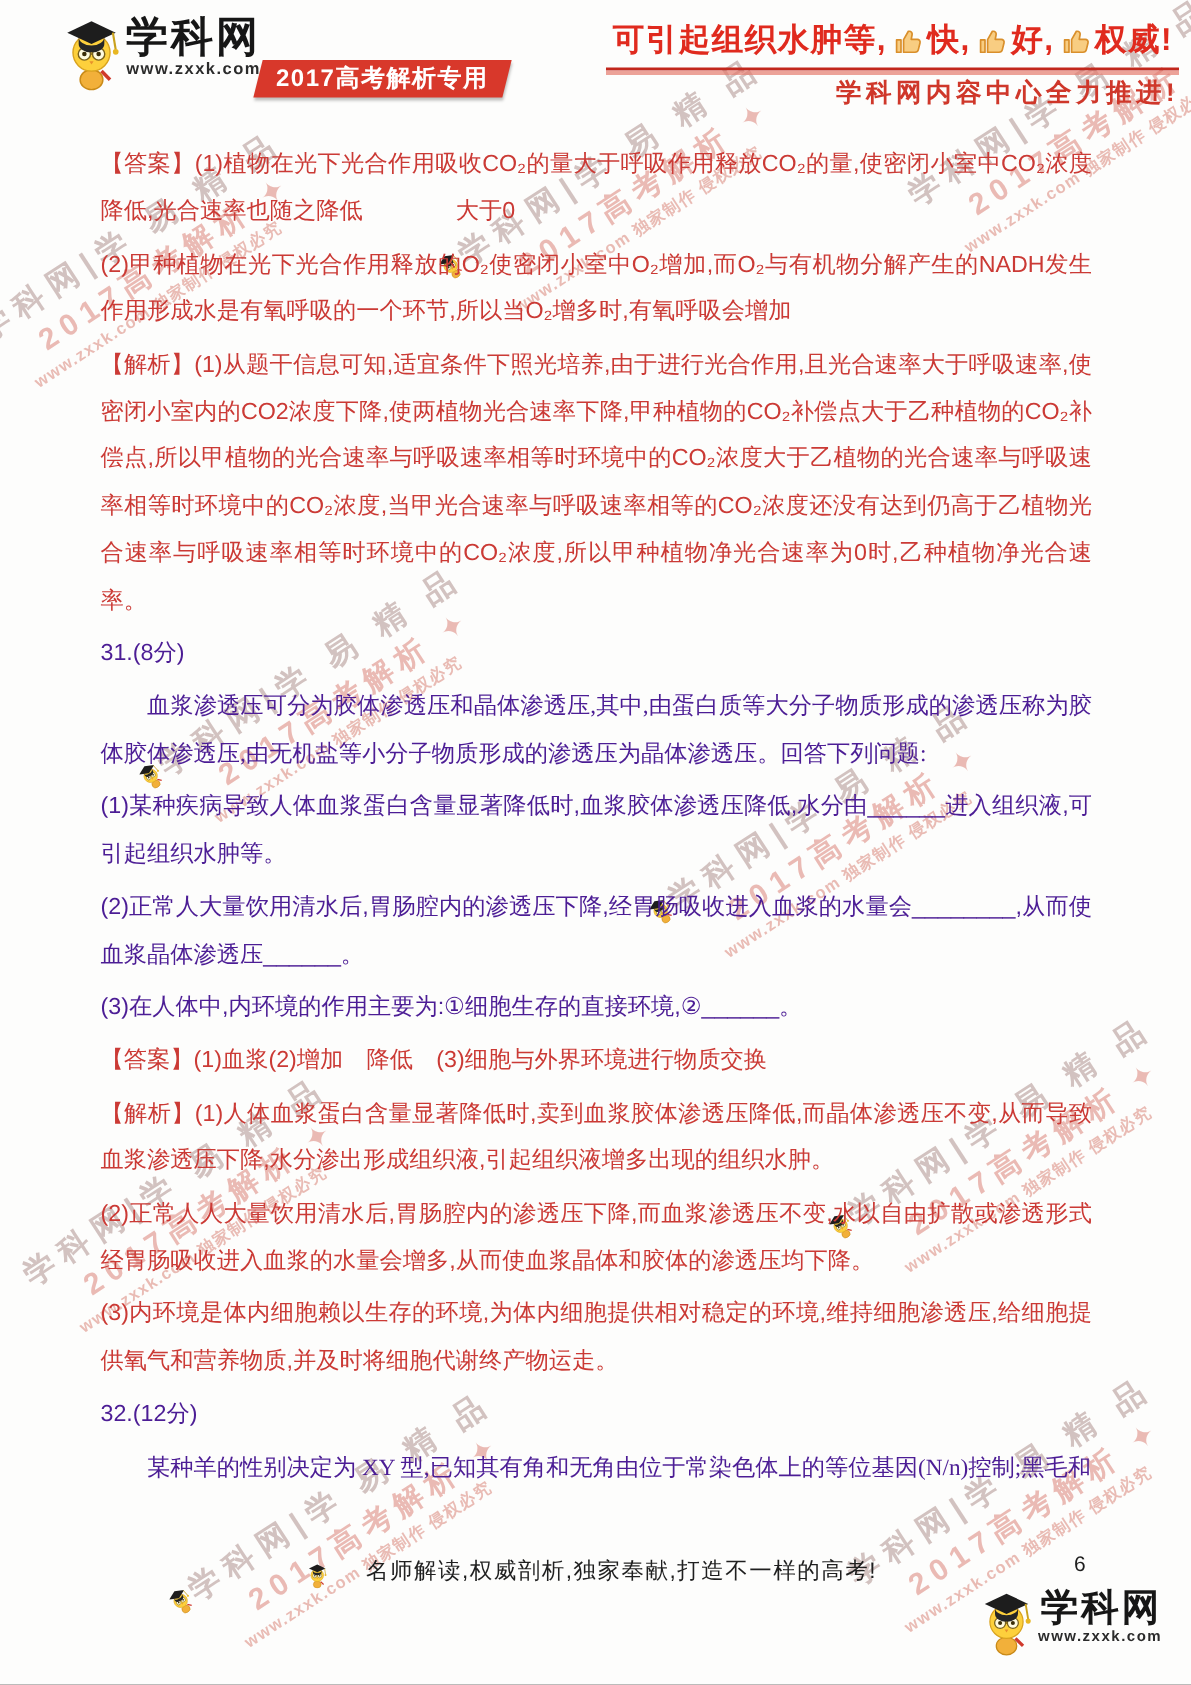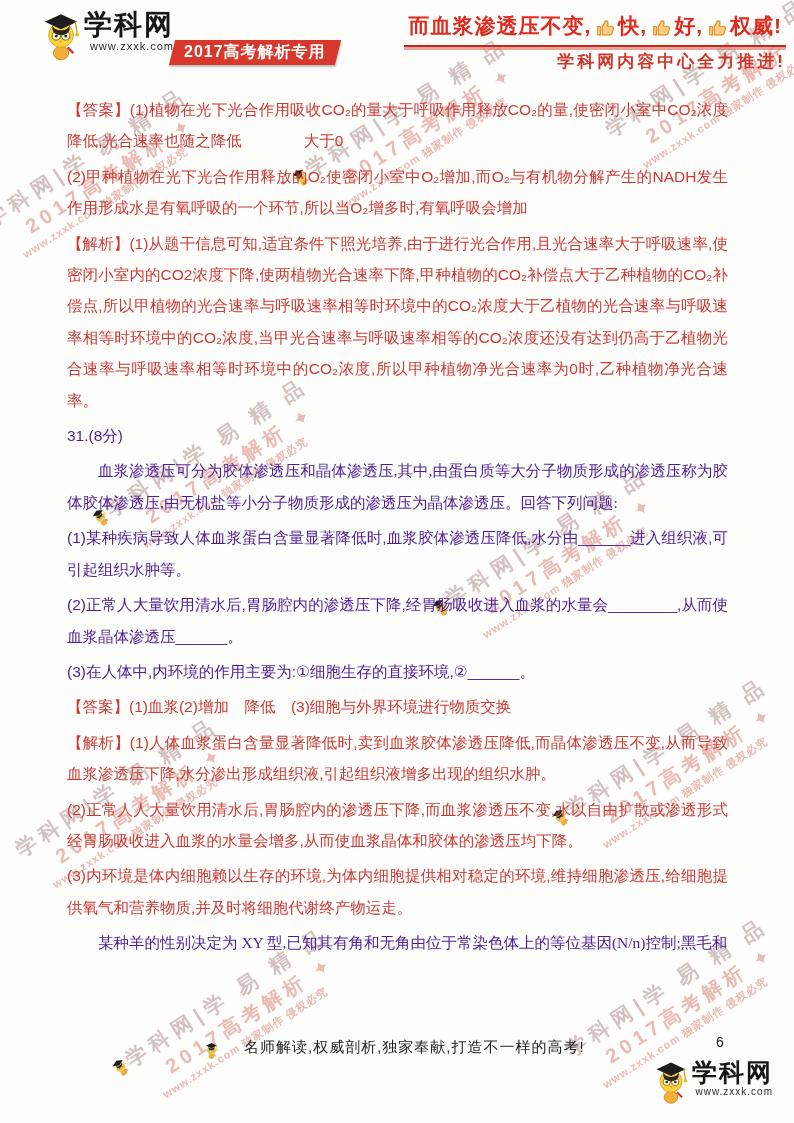--- a/index.html
+++ b/index.html
@@ -2,21 +2,21 @@
 <html><head>
 <meta charset="utf-8">
 <style>
   html,body{margin:0;padding:0;background:#888;}
   .page{position:relative;width:794px;height:1123px;margin:0 auto;background:#fdfdfc;
         overflow:hidden;font-family:"Liberation Sans","DejaVu Sans",sans-serif;}
   
   .logo{position:absolute;left:42px;top:10px;display:flex;align-items:flex-start;}
   .logo-text{margin-left:4px;text-align:right;}
   .site-name{font-size:28px;font-weight:bold;color:#161616;letter-spacing:2px;line-height:30px;}
-  .site-url{font-size:11px;font-weight:normal;color:#2b2b2b;letter-spacing:1px;}
+  .site-url{font-size:11px;font-weight:bold;color:#2b2b2b;letter-spacing:1px;}
   .ribbon{position:absolute;left:172px;top:40px;background:#d8382b;color:#fff;
           transform:skewX(-14deg);padding:2px 12px;box-shadow:1px 2px 2px rgba(0,0,0,.25);}
   .ribbon span{display:inline-block;transform:skewX(14deg);font-size:16px;font-weight:bold;letter-spacing:1px;}
   .slogan1{position:absolute;top:12px;right:8px;color:#e02a1e;font-weight:bold;font-size:21px;
            letter-spacing:1px;display:flex;align-items:center;gap:2px;
            border-bottom:2px solid #c2271c;box-shadow:0 3px 0 rgba(228,122,110,.7);padding:0 4px 5px 4px;}
   .slogan1 svg{margin:0 1px -2px 3px;}
   .slogan2{position:absolute;top:50px;right:8px;color:#cf372a;font-size:17px;letter-spacing:3px;font-weight:bold;}
   
   .wm{position:absolute;transform:rotate(-33deg);transform-origin:left top;pointer-events:none;}
@@ -150,21 +150,21 @@
       <div class="site-name">学科网</div>
       <div class="site-url">www.zxxk.com</div>
     </div>
   </div>
 
   <div class="ribbon">
     <span>2017高考解析专用</span>
   </div>
 
   <div class="slogan1">
-    <span>而血浆渗透压不变,</span>
+    <span>可引起组织水肿等,</span>
     <svg width="19" height="19" viewBox="0 0 22 22">
         <use href="#thumb"></use>
       </svg>
     <span>快,</span>
     <svg width="19" height="19" viewBox="0 0 22 22">
         <use href="#thumb"></use>
       </svg>
     <span>好,</span>
     <svg width="19" height="19" viewBox="0 0 22 22">
         <use href="#thumb"></use>
@@ -179,20 +179,21 @@
       <div class="para red">【解析】(1)从题干信息可知,适宜条件下照光培养,由于进行光合作用,且光合速率大于呼吸速率,使密闭小室内的CO2浓度下降,使两植物光合速率下降,甲种植物的CO₂补偿点大于乙种植物的CO₂补偿点,所以甲植物的光合速率与呼吸速率相等时环境中的CO₂浓度大于乙植物的光合速率与呼吸速率相等时环境中的CO₂浓度,当甲光合速率与呼吸速率相等的CO₂浓度还没有达到仍高于乙植物光合速率与呼吸速率相等时环境中的CO₂浓度,所以甲种植物净光合速率为0时,乙种植物净光合速率。</div>
       <div class="para black">31.(8分)</div>
       <div class="para black indent">血浆渗透压可分为胶体渗透压和晶体渗透压,其中,由蛋白质等大分子物质形成的渗透压称为胶体胶体渗透压,由无机盐等小分子物质形成的渗透压为晶体渗透压。回答下列问题:</div>
       <div class="para black">(1)某种疾病导致人体血浆蛋白含量显著降低时,血浆胶体渗透压降低,水分由______进入组织液,可引起组织水肿等。</div>
       <div class="para black">(2)正常人大量饮用清水后,胃肠腔内的渗透压下降,经胃肠吸收进入血浆的水量会________,从而使血浆晶体渗透压______。</div>
       <div class="para black">(3)在人体中,内环境的作用主要为:①细胞生存的直接环境,②______。</div>
       <div class="para red">【答案】(1)血浆(2)增加　降低　(3)细胞与外界环境进行物质交换</div>
       <div class="para red">【解析】(1)人体血浆蛋白含量显著降低时,卖到血浆胶体渗透压降低,而晶体渗透压不变,从而导致血浆渗透压下降,水分渗出形成组织液,引起组织液增多出现的组织水肿。</div>
       <div class="para red">(2)正常人人大量饮用清水后,胃肠腔内的渗透压下降,而血浆渗透压不变,水以自由扩散或渗透形式经胃肠吸收进入血浆的水量会增多,从而使血浆晶体和胶体的渗透压均下降。</div>
       <div class="para red">(3)内环境是体内细胞赖以生存的环境,为体内细胞提供相对稳定的环境,维持细胞渗透压,给细胞提供氧气和营养物质,并及时将细胞代谢终产物运走。</div>
+      <div class="para black">32.(12分)</div>
       <div class="para black indent">某种羊的性别决定为 XY 型,已知其有角和无角由位于常染色体上的等位基因(N/n)控制;黑毛和</div>
     </div>
 
   <span class="footer-mascot">
     <svg width="13" height="17" viewBox="0 0 40 52">
         <use href="#mascot"></use>
       </svg>
   </span>
   <div class="footer-slogan">名师解读,权威剖析,独家奉献,打造不一样的高考!</div>
   <div class="page-number">6</div>

